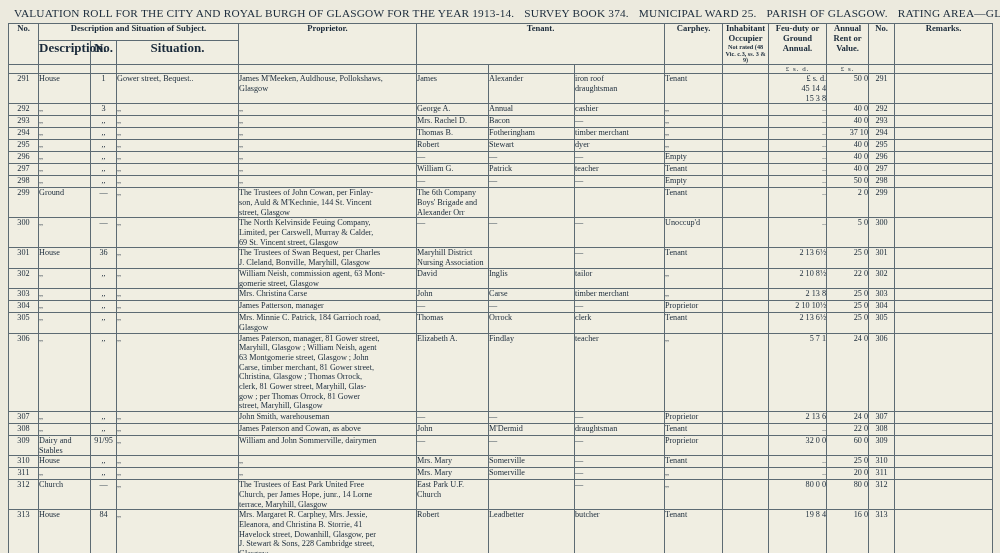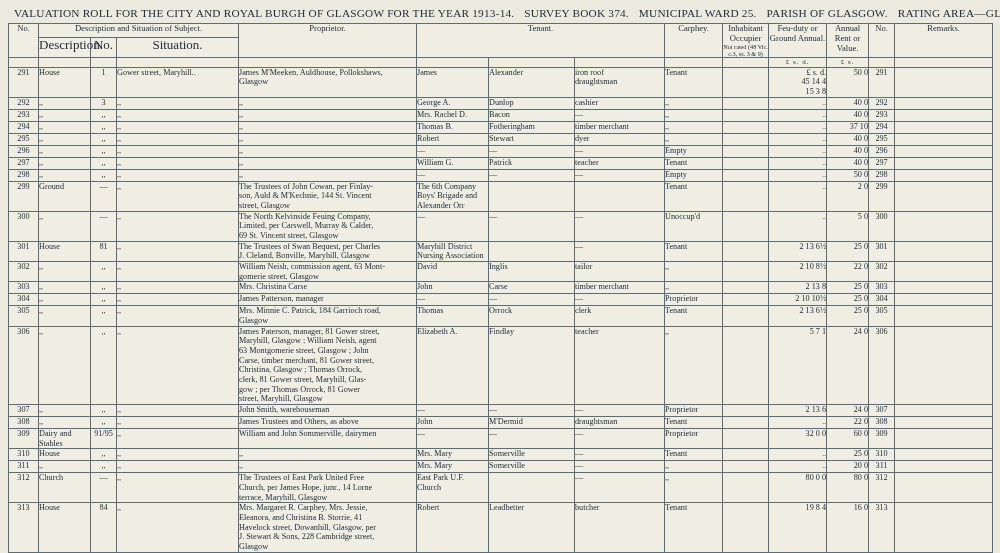--- a/index.html
+++ b/index.html
@@ -38,21 +38,21 @@
     font-size:8.2px;
     line-height:1.18;
   }
   table.roll th, table.roll td{
     border:1px solid #5d6b73;
     padding:0;
     vertical-align:top;
   }
   thead th{
     text-align:center;
-    font-weight:normal;
+    font-weight:bold;
     font-size:8.6px;
     padding:2px 1px;
     vertical-align:middle;
     line-height:1.15;
   }
   .hdr-small{ font-size:6.2px; line-height:1.1; display:block; }
   
   col.c-no{width:30px}
   col.c-desc{width:52px}
   col.c-num{width:26px}
@@ -151,21 +151,21 @@
           <td class="num">
             <span class="wrapline">291</span>
           </td>
           <td class="cell">
             <span class="wrapline">House</span>
           </td>
           <td class="num">
             <span class="wrapline">1</span>
           </td>
           <td class="cell">
-            <span class="wrapline">Gower street, Maryhill..</span>
+            <span class="wrapline">Gower street, Bequest..</span>
           </td>
           <td class="cell">
             <span class="wrapline">James M'Meeken, Auldhouse, Pollokshaws,</span>
             <span class="wrapline">Glasgow</span>
           </td>
           <td class="cell">
             <span class="wrapline">James</span>
           </td>
           <td class="cell">
             <span class="wrapline">Alexander</span>
@@ -206,21 +206,21 @@
           <td class="cell">
             <span class="wrapline">,,</span>
           </td>
           <td class="cell">
             <span class="wrapline">,,</span>
           </td>
           <td class="cell">
             <span class="wrapline">George A.</span>
           </td>
           <td class="cell">
-            <span class="wrapline">Dunlop</span>
+            <span class="wrapline">Annual</span>
           </td>
           <td class="cell">
             <span class="wrapline">cashier</span>
           </td>
           <td class="cell">
             <span class="wrapline">,,</span>
           </td>
           <td class="ctr">
             <span class="wrapline">&nbsp;</span>
           </td>
@@ -576,21 +576,21 @@
           <td class="cell">&nbsp;</td>
         </tr>
         <tr class="row">
           <td class="num">
             <span class="wrapline">301</span>
           </td>
           <td class="cell">
             <span class="wrapline">House</span>
           </td>
           <td class="num">
-            <span class="wrapline">81</span>
+            <span class="wrapline">36</span>
           </td>
           <td class="cell">
             <span class="wrapline">,,</span>
           </td>
           <td class="cell">
             <span class="wrapline">The Trustees of Swan Bequest, per Charles</span>
             <span class="wrapline">J. Cleland, Bonville, Maryhill, Glasgow</span>
           </td>
           <td class="cell">
             <span class="wrapline">Maryhill District Nursing Association</span>
@@ -886,21 +886,21 @@
           <td class="cell">
             <span class="wrapline">,,</span>
           </td>
           <td class="num">
             <span class="wrapline">,,</span>
           </td>
           <td class="cell">
             <span class="wrapline">,,</span>
           </td>
           <td class="cell">
-            <span class="wrapline">James Trustees and Others, as above</span>
+            <span class="wrapline">James Paterson and Cowan, as above</span>
           </td>
           <td class="cell">
             <span class="wrapline">John</span>
           </td>
           <td class="cell">
             <span class="wrapline">M'Dermid</span>
           </td>
           <td class="cell">
             <span class="wrapline">draughtsman</span>
           </td>

